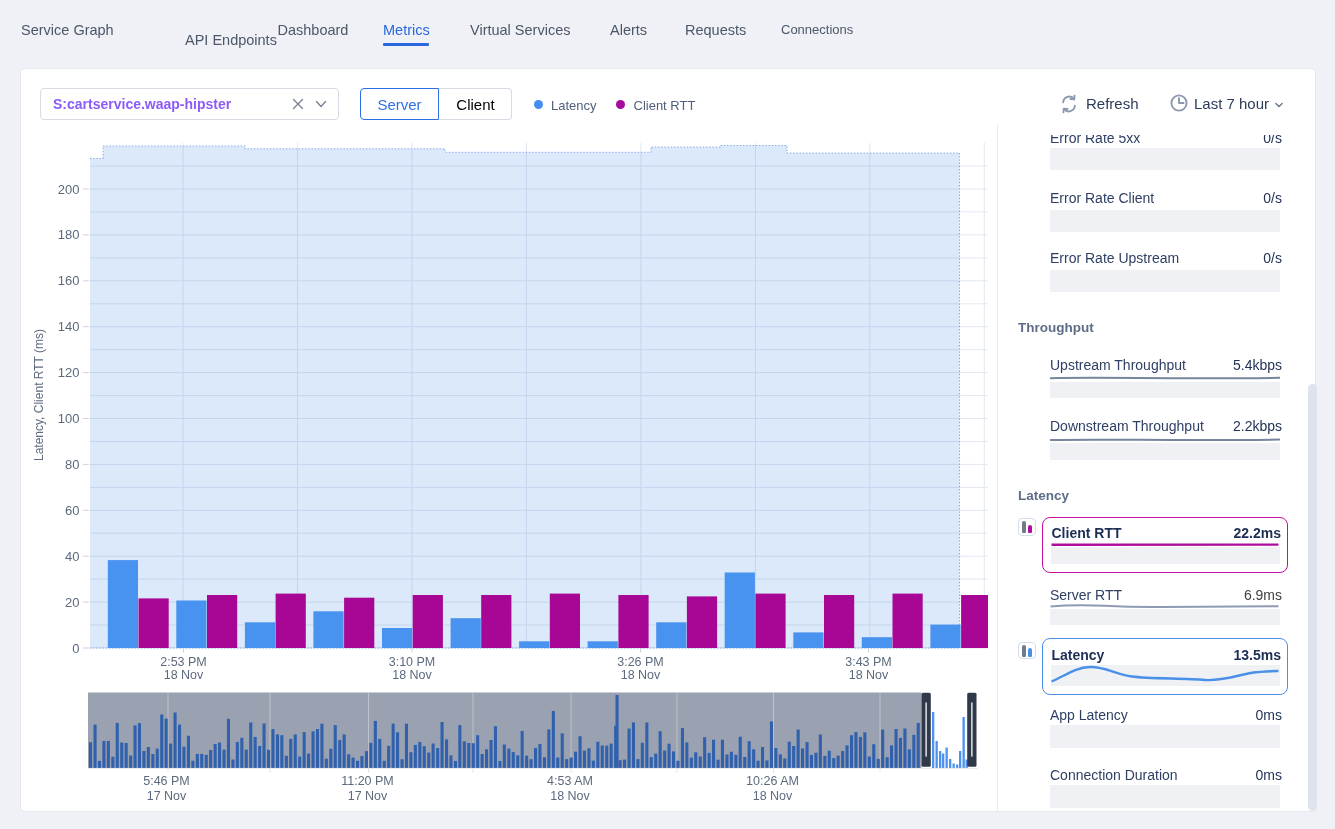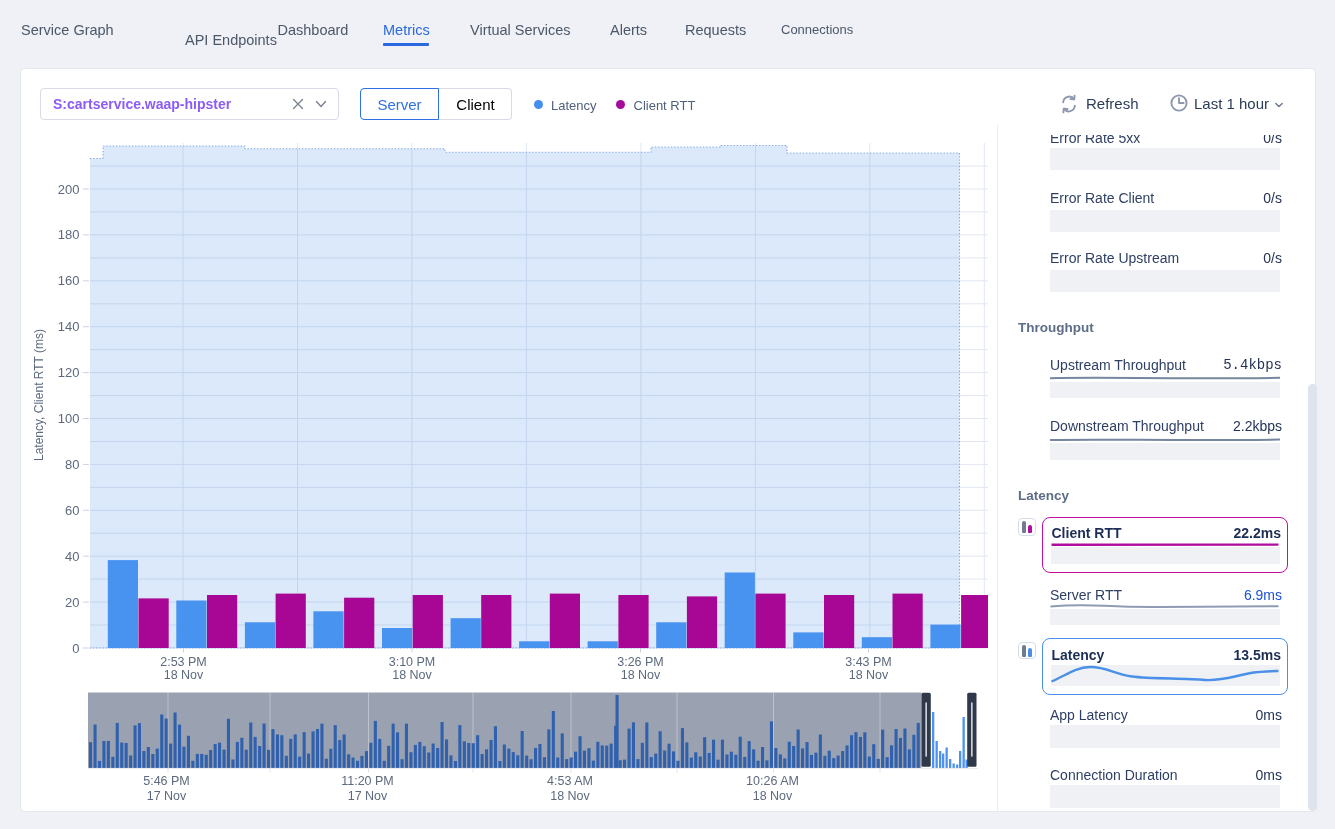--- a/index.html
+++ b/index.html
@@ -35,21 +35,21 @@
 <path d="M4.2 8.2 A6 6 0 0 1 15.1 5.2" fill="none" stroke="#8d98ae" stroke-width="1.9" stroke-linecap="round"></path>
 <path d="M15.6 1.7 L15.2 5.4 L11.5 5.0" fill="none" stroke="#8d98ae" stroke-width="1.9" stroke-linecap="round" stroke-linejoin="round"></path>
 <path d="M15.8 11.8 A6 6 0 0 1 4.9 14.8" fill="none" stroke="#8d98ae" stroke-width="1.9" stroke-linecap="round"></path>
 <path d="M4.4 18.3 L4.8 14.6 L8.5 15.0" fill="none" stroke="#8d98ae" stroke-width="1.9" stroke-linecap="round" stroke-linejoin="round"></path>
 </svg>
 <div class="abs" style="left:1086px;top:95px;font-size:15px;color:#2b3c59;">Refresh</div>
 <svg width="20" height="20" viewBox="0 0 20 20" style="position:absolute;left:1168.5px;top:92.7px">
 <circle cx="10" cy="10" r="7.6" fill="none" stroke="#8d98ae" stroke-width="1.9"></circle>
 <path d="M10 5.2 L10 10 L14.6 10" fill="none" stroke="#8d98ae" stroke-width="1.9" stroke-linecap="round" stroke-linejoin="round"></path>
 </svg>
-<div class="abs" style="left:1194px;top:95px;font-size:15px;color:#2b3c59;">Last 1 hour</div>
+<div class="abs" style="left:1194px;top:95px;font-size:15px;color:#2b3c59;">Last 7 hour</div>
 <svg width="12" height="12" viewBox="0 0 12 12" style="position:absolute;left:1273px;top:99px">
 <path d="M2.8 4.4 L6 7.6 L9.2 4.4" fill="none" stroke="#6b7890" stroke-width="1.4" stroke-linecap="round" stroke-linejoin="round"></path>
 </svg>
 
 <svg class="abs" style="left:0;top:0" width="1335" height="829" font-family="Liberation Sans,sans-serif">
 <line x1="90" y1="648" x2="988" y2="648" stroke="#e2e7f1" stroke-width="1"></line>
 <line x1="90" y1="625" x2="988" y2="625" stroke="#e2e7f1" stroke-width="1"></line>
 <line x1="90" y1="602.1" x2="988" y2="602.1" stroke="#e2e7f1" stroke-width="1"></line>
 <line x1="90" y1="579.1" x2="988" y2="579.1" stroke="#e2e7f1" stroke-width="1"></line>
 <line x1="90" y1="556.2" x2="988" y2="556.2" stroke="#e2e7f1" stroke-width="1"></line>
@@ -379,21 +379,21 @@
 <div style="position:absolute;left:104px;top:-5px;width:180px;font-size:14px;color:#233357;text-align:right;">0/s</div>
 <div style="position:absolute;left:52px;top:12.5px;width:230px;height:22px;background:#eff1f5;"></div>
 <div style="position:absolute;left:52px;top:54.5px;font-size:14px;color:#2e3f63;">Error Rate Client</div>
 <div style="position:absolute;left:104px;top:54.5px;width:180px;font-size:14px;color:#233357;text-align:right;">0/s</div>
 <div style="position:absolute;left:52px;top:74.5px;width:230px;height:22px;background:#eff1f5;"></div>
 <div style="position:absolute;left:52px;top:115.4px;font-size:14px;color:#2e3f63;">Error Rate Upstream</div>
 <div style="position:absolute;left:104px;top:115.4px;width:180px;font-size:14px;color:#233357;text-align:right;">0/s</div>
 <div style="position:absolute;left:52px;top:135px;width:230px;height:22px;background:#eff1f5;"></div>
 <div style="position:absolute;left:20px;top:184.5px;font-size:13.5px;font-weight:700;color:#5e6d87;">Throughput</div>
 <div style="position:absolute;left:52px;top:221.8px;font-size:14px;color:#2e3f63;">Upstream Throughput</div>
-<div style="position:absolute;left:104px;top:221.8px;width:180px;font-size:14px;color:#233357;text-align:right;font-family:Liberation Mono, monospace;">5.4kbps</div>
+<div style="position:absolute;left:104px;top:221.8px;width:180px;font-size:14px;color:#233357;text-align:right;">5.4kbps</div>
 <div style="position:absolute;left:52px;top:246.7px;width:230px;height:16.8px;background:#eff1f5;"></div>
 <svg style="position:absolute;left:0;top:0;overflow:visible" width="318" height="677">
       <path d="M52,243.2 C 112,242 172,244.2 282,242.8" fill="none" stroke="#76869f" stroke-width="2"></path>
     </svg>
 <div style="position:absolute;left:52px;top:283px;font-size:14px;color:#2e3f63;">Downstream Throughput</div>
 <div style="position:absolute;left:104px;top:283px;width:180px;font-size:14px;color:#233357;text-align:right;">2.2kbps</div>
 <div style="position:absolute;left:52px;top:308.3px;width:230px;height:16.8px;background:#eff1f5;"></div>
 <svg style="position:absolute;left:0;top:0;overflow:visible" width="318" height="677">
       <path d="M52,305 C 112,303.8 172,306 282,304.6" fill="none" stroke="#76869f" stroke-width="2"></path>
     </svg>
@@ -402,21 +402,21 @@
 <div style="position:absolute;left:53.5px;top:389.5px;font-size:14px;color:#2e3f63;font-weight:700;color:#1d2e55;">Client RTT</div>
 <div style="position:absolute;left:102px;top:389.5px;width:181px;font-size:14px;color:#233357;text-align:right;font-weight:700;color:#1d2e55;">22.2ms</div>
 <div style="position:absolute;left:52.5px;top:412.3px;width:229px;height:17.2px;background:#eff1f5;"></div>
 <svg style="position:absolute;left:0;top:0;overflow:visible" width="318" height="677">
       <path d="M53.5,409.8 C 112,409.2 182,410.4 280.5,409.6" fill="none" stroke="#ae0c9d" stroke-width="2.4"></path>
     </svg>
 <div style="position:absolute;left:20px;top:383px;width:17.5px;height:17.5px;border:1px solid #d5dcea;border-radius:4px;background:#fff;box-sizing:border-box;"></div>
 <div style="position:absolute;left:24px;top:386.2px;width:3.9px;height:11.9px;background:#6f7c8e;border-radius:2px 2px 1px 1px;"></div>
 <div style="position:absolute;left:30px;top:389.7px;width:4.2px;height:8.4px;background:#b10d9e;border-radius:2px 2px 1px 1px;"></div>
 <div style="position:absolute;left:52px;top:452px;font-size:14px;color:#2e3f63;">Server RTT</div>
-<div style="position:absolute;left:104px;top:452px;width:180px;font-size:14px;color:#1d4ed8;text-align:right;">6.9ms</div>
+<div style="position:absolute;left:104px;top:452px;width:180px;font-size:14px;color:#404040;text-align:right;">6.9ms</div>
 <div style="position:absolute;left:52px;top:473.7px;width:230px;height:16px;background:#eff1f5;"></div>
 <svg style="position:absolute;left:0;top:0;overflow:visible" width="318" height="677">
       <path d="M52.5,471.6 C 67,470.2 87,470 107,470.8 C 122,471.6 137,472.2 162,472 C 202,471.6 252,471.5 280.5,471.2" fill="none" stroke="#8e9bb3" stroke-width="2"></path>
     </svg>
 <div style="position:absolute;left:43.5px;top:503px;width:246px;height:57px;border:1.5px solid #4a90e8;border-radius:8px;background:#fff;"></div>
 <div style="position:absolute;left:53.5px;top:512px;font-size:14px;color:#2e3f63;font-weight:700;color:#1d2e55;">Latency</div>
 <div style="position:absolute;left:102px;top:512px;width:181px;font-size:14px;color:#233357;text-align:right;font-weight:700;color:#1d2e55;">13.5ms</div>
 <div style="position:absolute;left:52.5px;top:529.6px;width:229px;height:21.6px;background:#eff1f5;"></div>
 <svg style="position:absolute;left:0;top:0;overflow:visible" width="318" height="677">
       <path d="M53.5,546.5 C 67,541 77,532.5 92,532 C 107,531.6 117,539 134,541.5 C 152,544 187,543 207,545 C 222,546.3 237,541 254,537.8 C 264,536.3 272,536.2 280.5,536" fill="none" stroke="#4a90e8" stroke-width="2.4"></path>

